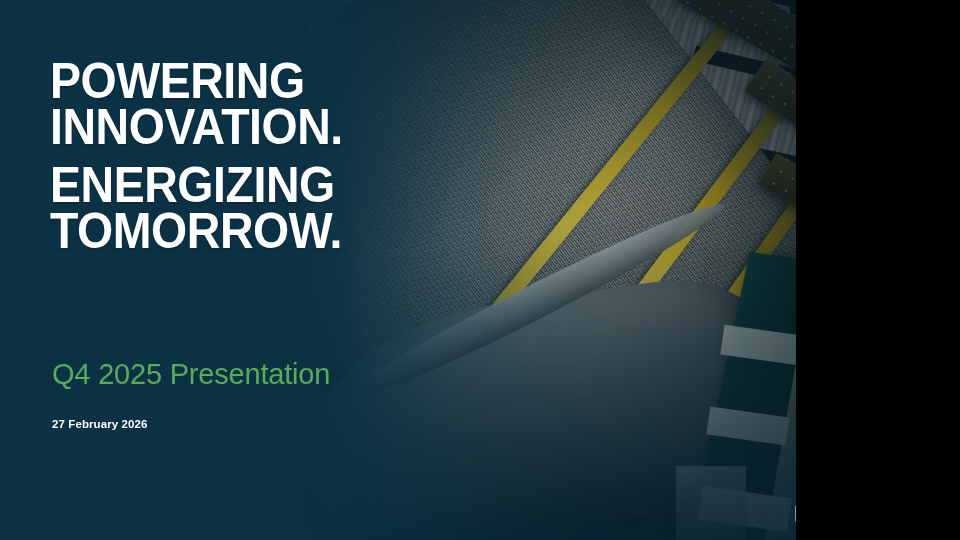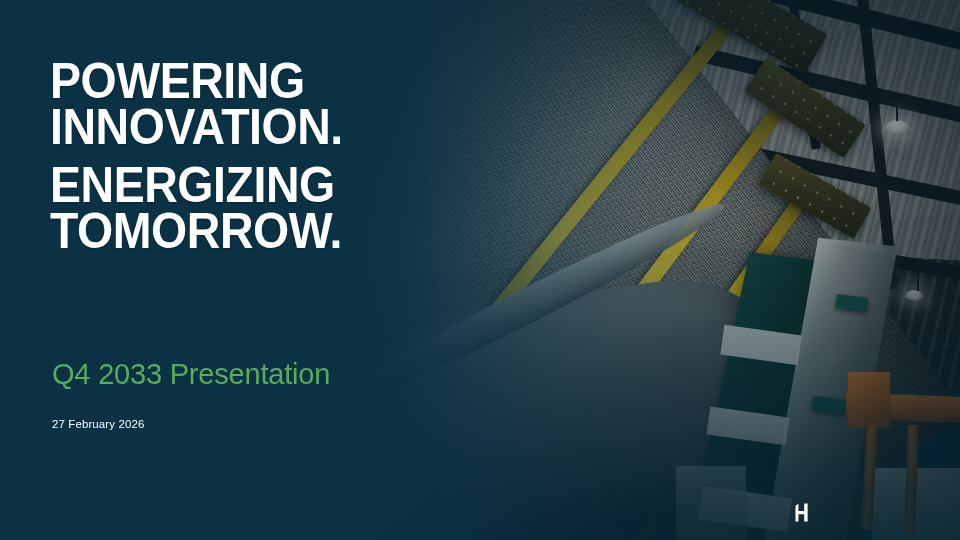--- a/index.html
+++ b/index.html
@@ -2,21 +2,21 @@
 <html><head>
 <meta charset="utf-8">
 <style>
   html, body {
     margin: 0;
     padding: 0;
     background: #000;
   }
   #slide {
     position: relative;
-    width: 960px;
+    width: 796px;
     height: 540px;
     overflow: hidden;
     background: #0a3144;
     font-family: "Liberation Sans", sans-serif;
   }
 
   
   .photo {
     position: absolute;
     inset: 0;
@@ -335,21 +335,21 @@
     font-weight: normal;
     letter-spacing: -0.2px;
     white-space: nowrap;
   }
   .datetext {
     position: absolute;
     left: 52px;
     top: 418px;
     color: #ffffff;
     font-size: 11.5px;
-    font-weight: normal;
+    font-weight: bold;
     letter-spacing: 0.1px;
     white-space: nowrap;
   }
 
   
   .logo {
     position: absolute;
     left: 795px;
     top: 500px;
     display: flex;
@@ -458,21 +458,21 @@
         <span class="ln">POWERING</span>
         <span class="ln">INNOVATION.</span>
       </span>
       <span class="gap"></span>
       <span class="blk">
         <span class="ln">ENERGIZING</span>
         <span class="ln">TOMORROW.</span>
       </span>
     </div>
 
-    <div class="subtitle">Q4 2033 Presentation</div>
+    <div class="subtitle">Q4 2025 Presentation</div>
     <div class="datetext">27 February 2026</div>
 
     <div class="logo">
       <svg class="logo-mark" viewBox="0 0 15 19">
         <path d="M0.5 3.0 L3.4 0.4 L3.4 8.0 L9.2 8.0 L9.2 0.6 L12.6 0.6 L12.6 18.6 L9.2 18.6 L9.2 11.2 L3.4 11.2 L3.4 18.6 L0.5 18.6 Z" fill="#ffffff"></path>
       </svg>
     </div>
   </div>
 
 </div>

